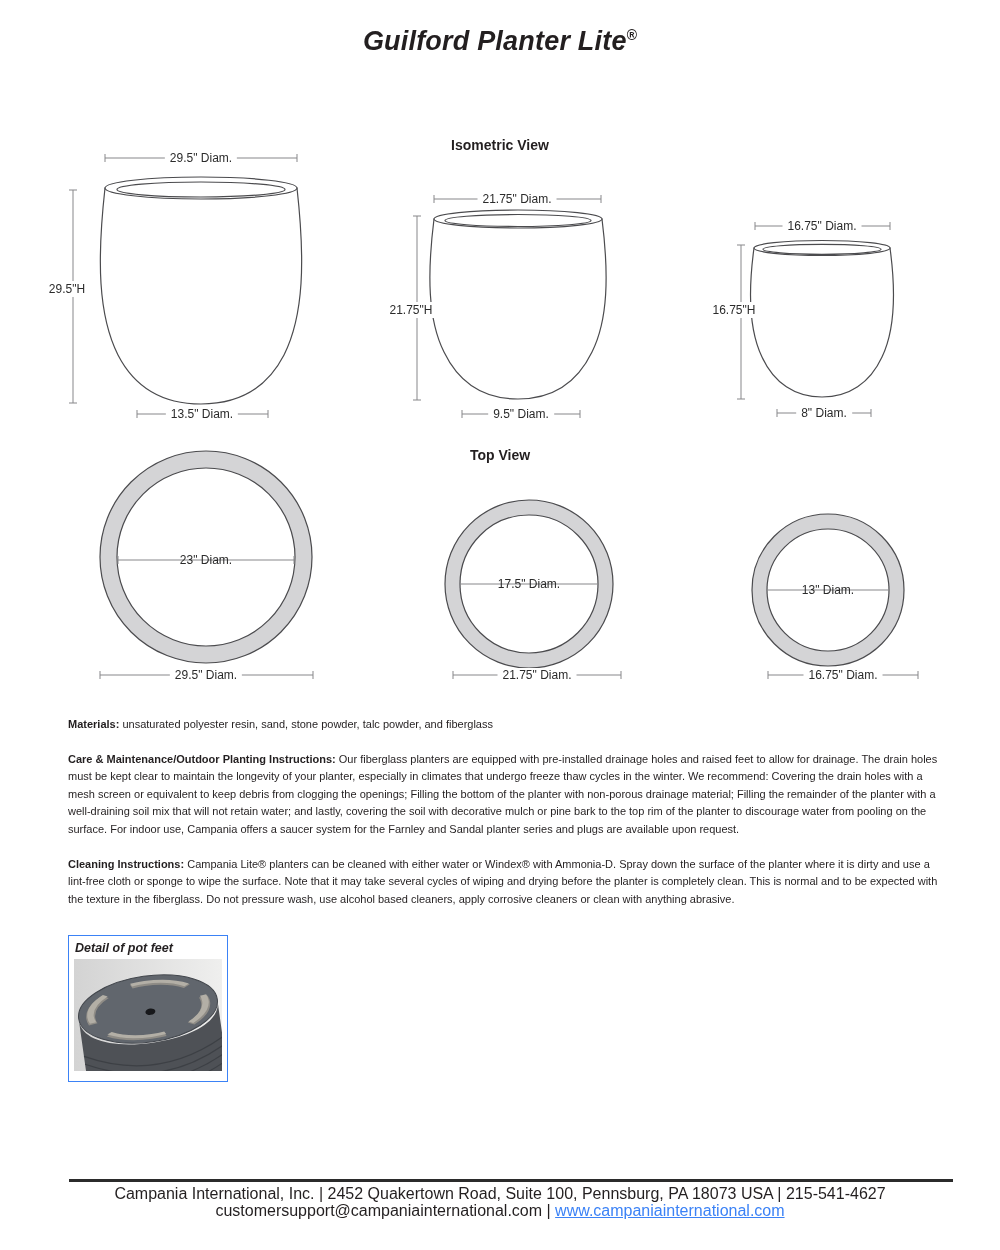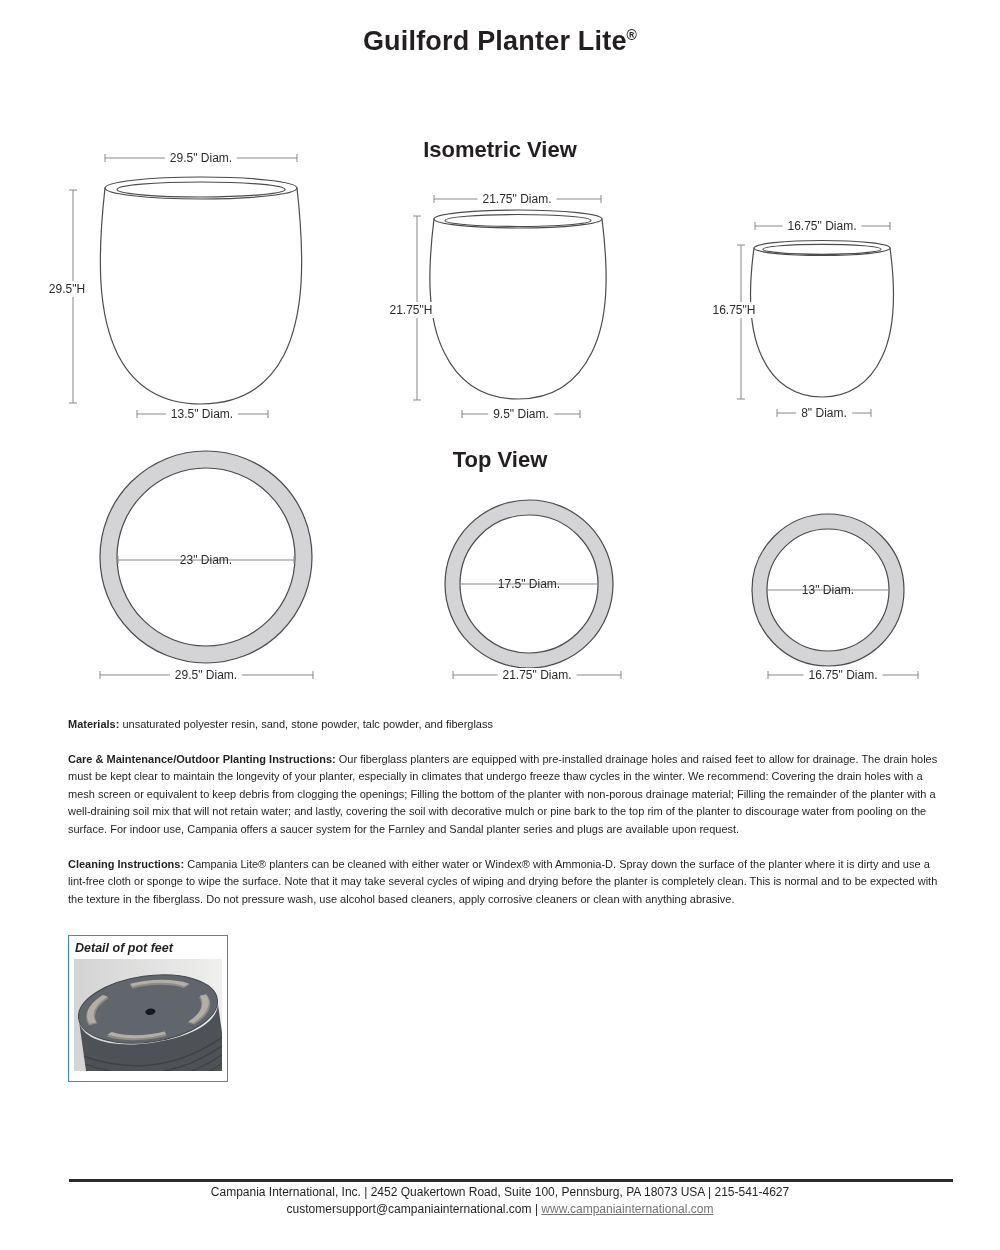--- a/index.html
+++ b/index.html
@@ -1,34 +1,34 @@
 <!DOCTYPE html>
 <html><head>
 <meta charset="utf-8">
 <style>
   html,body{margin:0;padding:0;background:#fff;}
   .page{position:relative;width:1000px;height:1250px;background:#ffffff;overflow:hidden;
         font-family:"Liberation Sans",sans-serif;color:#231f20;}
   .title{position:absolute;top:26px;left:0;width:100%;text-align:center;
-         font-size:27px;font-weight:bold;letter-spacing:.2px;}
+         font-size:27px;font-weight:bold;letter-spacing:.2px;font-style:italic;}
   .title sup{font-size:14px;}
   .section-h{position:absolute;left:0;width:100%;text-align:center;
-             font-size:22px;font-weight:bold;}
+             font-size:14px;font-weight:bold;}
   svg.diagram{position:absolute;top:0;left:0;}
   .dim{position:absolute;transform:translate(-50%,-50%);background:#fff;
        padding:0 5px;font-size:12px;white-space:nowrap;color:#2b2b2b;}
   .dim.v{padding:1px 2px;}
   .para{position:absolute;left:68px;width:881px;font-size:11px;line-height:17.4px;}
   .para b{font-weight:bold;}
   .detail-box{position:absolute;left:68px;top:935px;width:160px;height:147px;
               border:1px solid #3b82f6;box-sizing:border-box;padding:4px 5px;}
   .detail-label{font-size:12.5px;font-weight:bold;font-style:italic;margin:1px 0 4px 1px;}
   .footer-rule{position:absolute;left:69px;top:1179px;width:884px;height:3px;background:#2b2b2b;}
-  .footer-line{position:absolute;left:30px;width:940px;text-align:center;font-size:12px;}
-  .footer-line a{color:#737373;text-decoration:underline;}
+  .footer-line{position:absolute;left:30px;width:940px;text-align:center;font-size:16px;}
+  .footer-line a{color:#3b82f6;text-decoration:underline;}
 </style>
 </head>
 <body>
 
 <div class="page">
 
   <div class="title"><span>Guilford Planter Lite</span><sup>®</sup></div>
 
   <div class="section-h" style="top:137px;">Isometric View</div>
   <div class="section-h" style="top:447px;">Top View</div>

